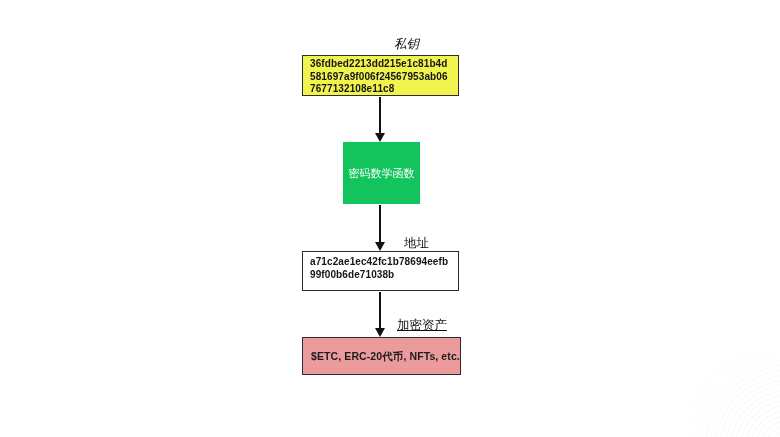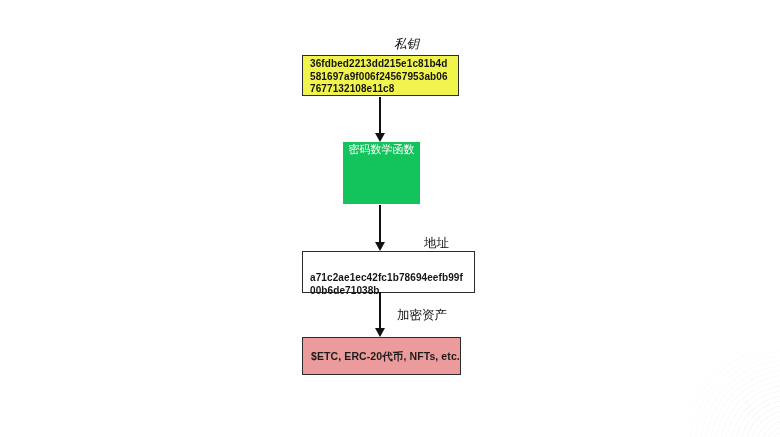--- a/index.html
+++ b/index.html
@@ -16,22 +16,22 @@
     font-family: "Liberation Sans", "DejaVu Sans", sans-serif;
   }
   .label {
     position: absolute;
     font-size: 12.5px;
     line-height: 15px;
     color: #111111;
     white-space: nowrap;
   }
   .lbl-pk     { left: 394px; top: 37px; font-style: italic;  }
-  .lbl-addr   { left: 404px; top: 236px; margin-left: 20px; }
-  .lbl-assets { left: 397px; top: 308px; }
+  .lbl-addr   { left: 404px; top: 236px; }
+  .lbl-assets { left: 397px; top: 318px; text-decoration: underline; }
 
   .box {
     position: absolute;
     box-sizing: border-box;
     border: 1.5px solid #2c2c2c;
   }
   .box .val {
     display: block;
     font-size: 10px;
     font-weight: 700;
@@ -45,32 +45,33 @@
     width: 157px; height: 41px;
     background: #f2f44e;
     padding: 2px 7px;
   }
   .box-function {
     left: 343px; top: 142px;
     width: 77px; height: 62px;
     background: #13c45c;
     border: none;
     display: flex;
+    align-items: center;
     justify-content: center;
   }
   .box-function .fn-label {
     font-size: 11px;
     color: #ffffff;
     white-space: nowrap;
   }
   .box-address {
     left: 302px; top: 251px;
-    width: 173px; height: 40px;
+    width: 157px; height: 40px;
     background: #ffffff;
-    padding: 20px 7px;
+    padding: 4px 7px;
   }
   .box-assets {
     left: 302px; top: 337px;
     width: 159px; height: 38px;
     background: #eb9b9b;
     display: flex;
     align-items: center;
     padding: 0 8px;
   }
   .box-assets .val {

